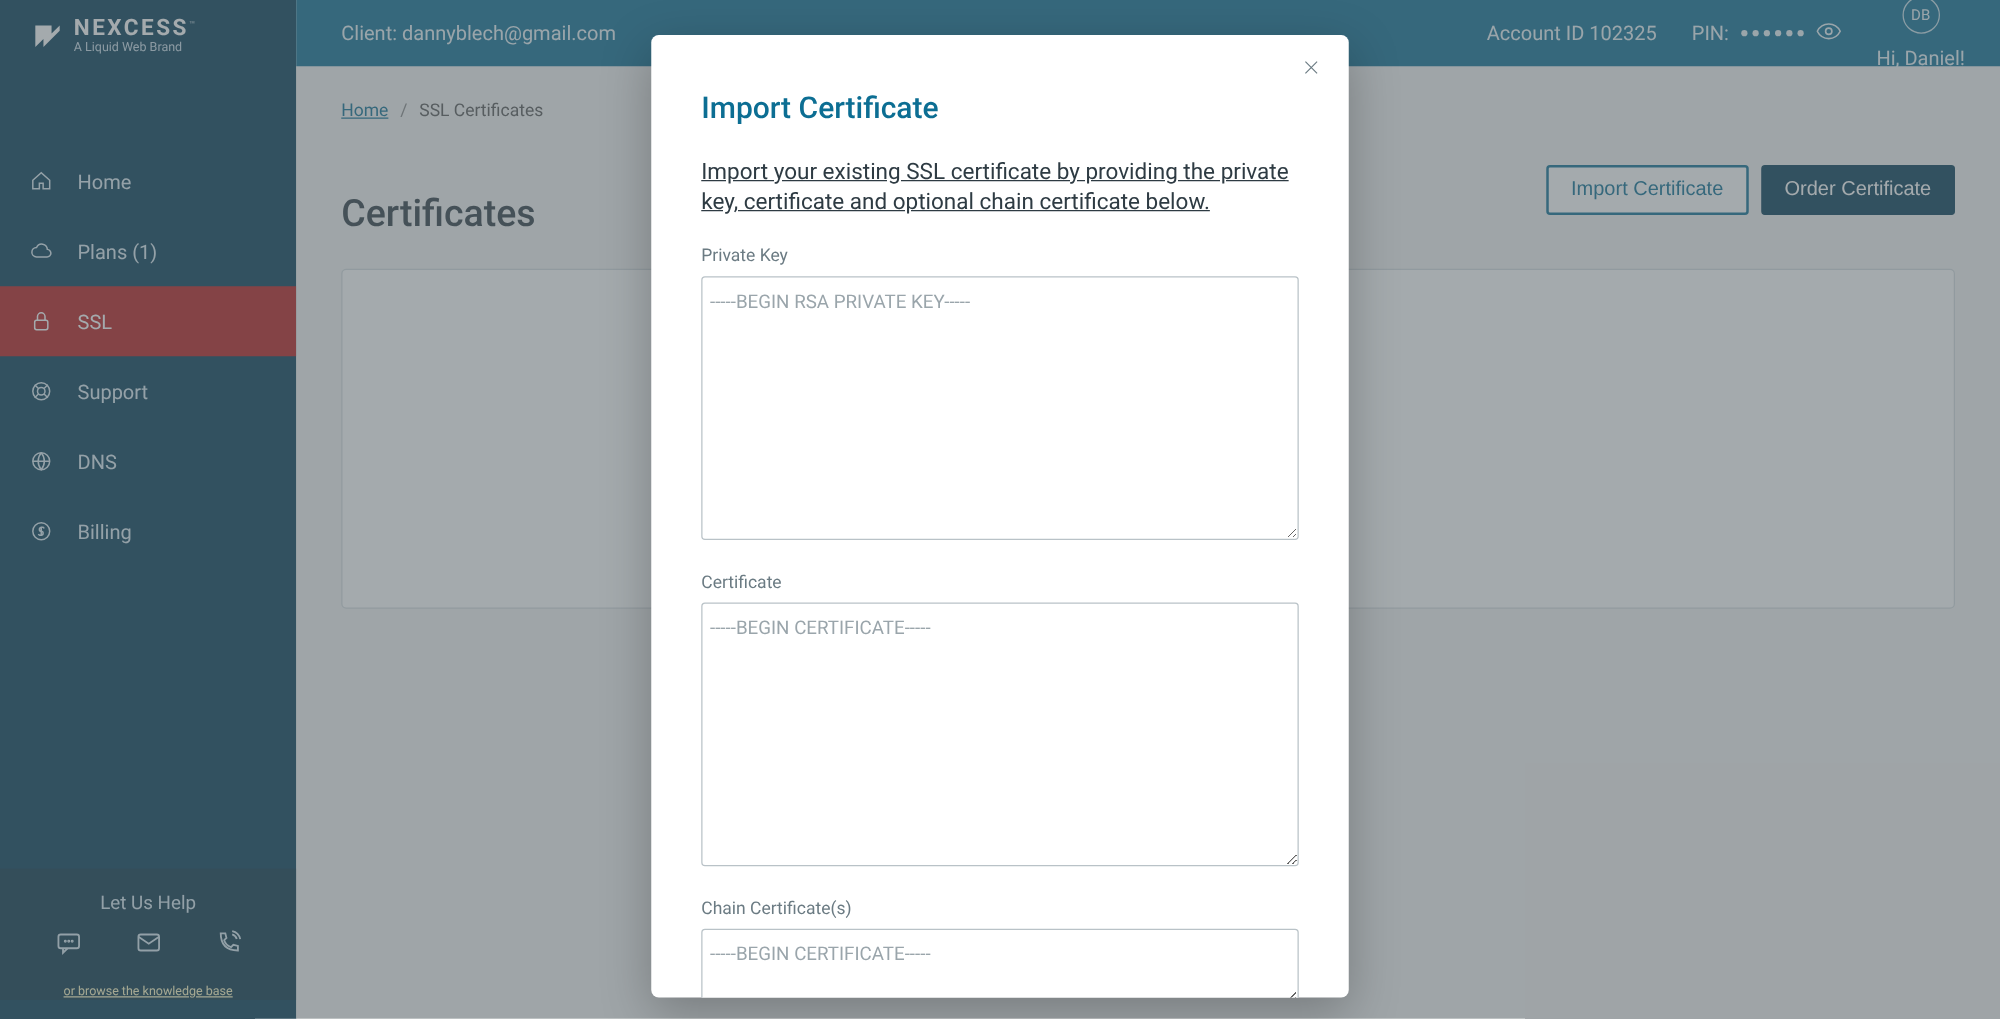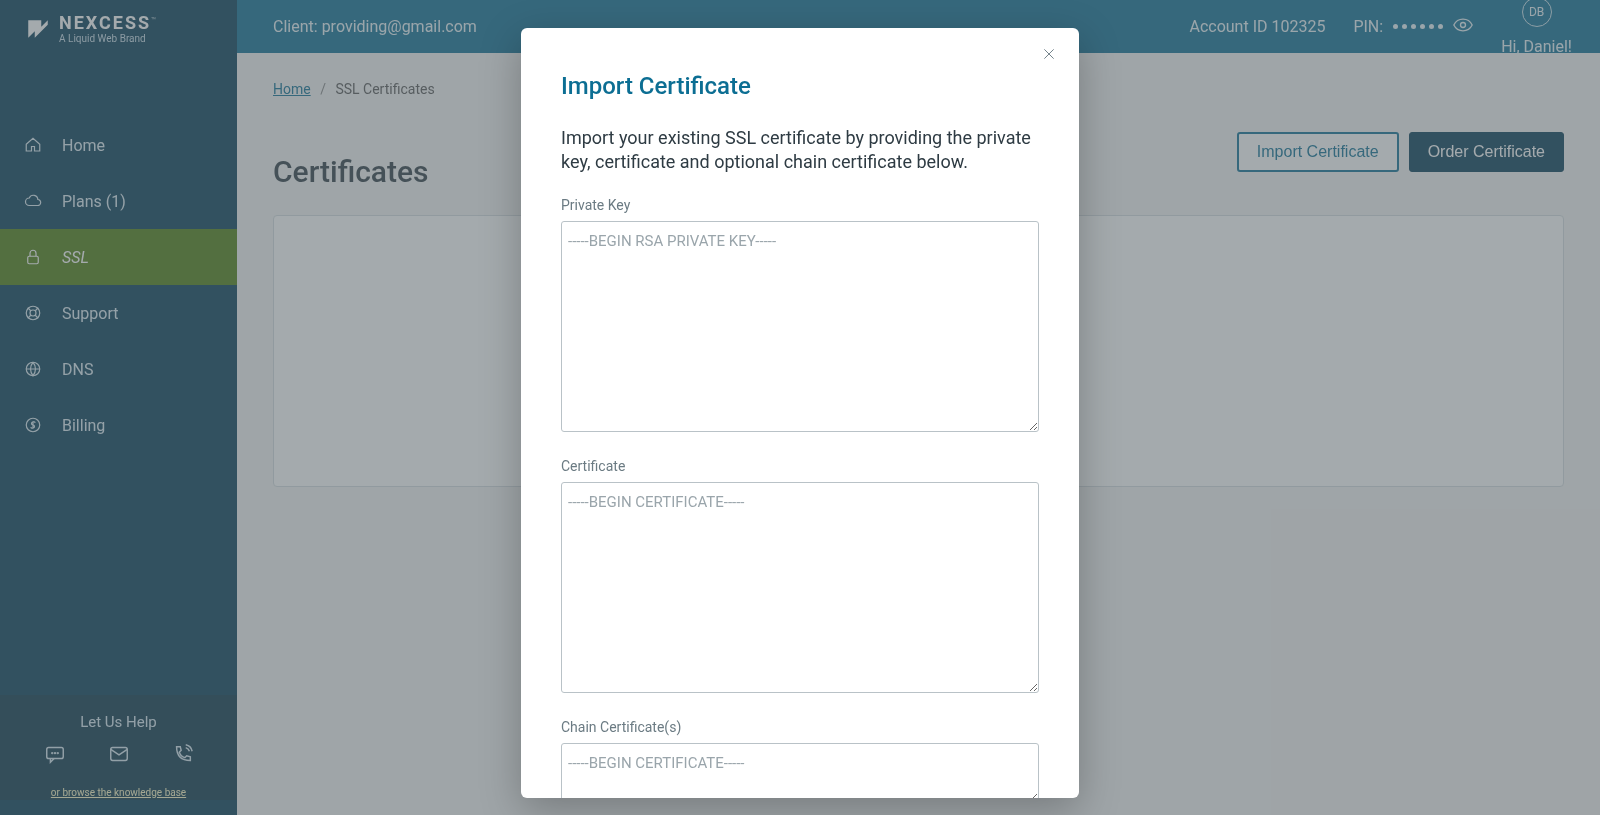--- a/index.html
+++ b/index.html
@@ -66,23 +66,22 @@
   display: flex;
   align-items: center;
   gap: 20px;
   padding: 0 24px;
   height: 56px;
   font-size: 16px;
   color: #dcebf3;
   cursor: pointer;
 }
 .nav-item.active {
-  background: #4d7c0f;
+  background: #b91c1c;
   color: #ffffff;
-  font-style: italic;
 }
 .nav-icon {
   width: 18px;
   height: 18px;
   display: flex;
   align-items: center;
   justify-content: center;
 }
 .sidebar-footer {
   position: absolute;
@@ -273,20 +272,21 @@
   font-size: 24px;
   color: #0c6e93;
   font-weight: 500;
   margin-bottom: 26px;
 }
 .modal-desc {
   font-size: 18px;
   color: #2e3b43;
   line-height: 1.35;
   margin-bottom: 22px;
+  text-decoration: underline;
 }
 .field-label {
   font-size: 14px;
   color: #6b7b83;
   margin-bottom: 8px;
   display: block;
 }
 textarea.field-input {
   width: 100%;
   height: 211px;
@@ -402,21 +402,21 @@
         </span>
       </div>
       <span class="kb-link">or browse the knowledge base</span>
     </div>
   </aside>
 
   <main class="main">
     <div class="topbar">
       <div class="topbar-left">
         <span>Client:</span>
-        <span>providing@gmail.com</span>
+        <span>dannyblech@gmail.com</span>
       </div>
       <div class="topbar-right">
         <div>
           <span>Account ID</span>
           <span>102325</span>
         </div>
         <div class="pin-group">
           <span>PIN:</span>
           <span class="pin-dots">
             <span class="dot"></span>

